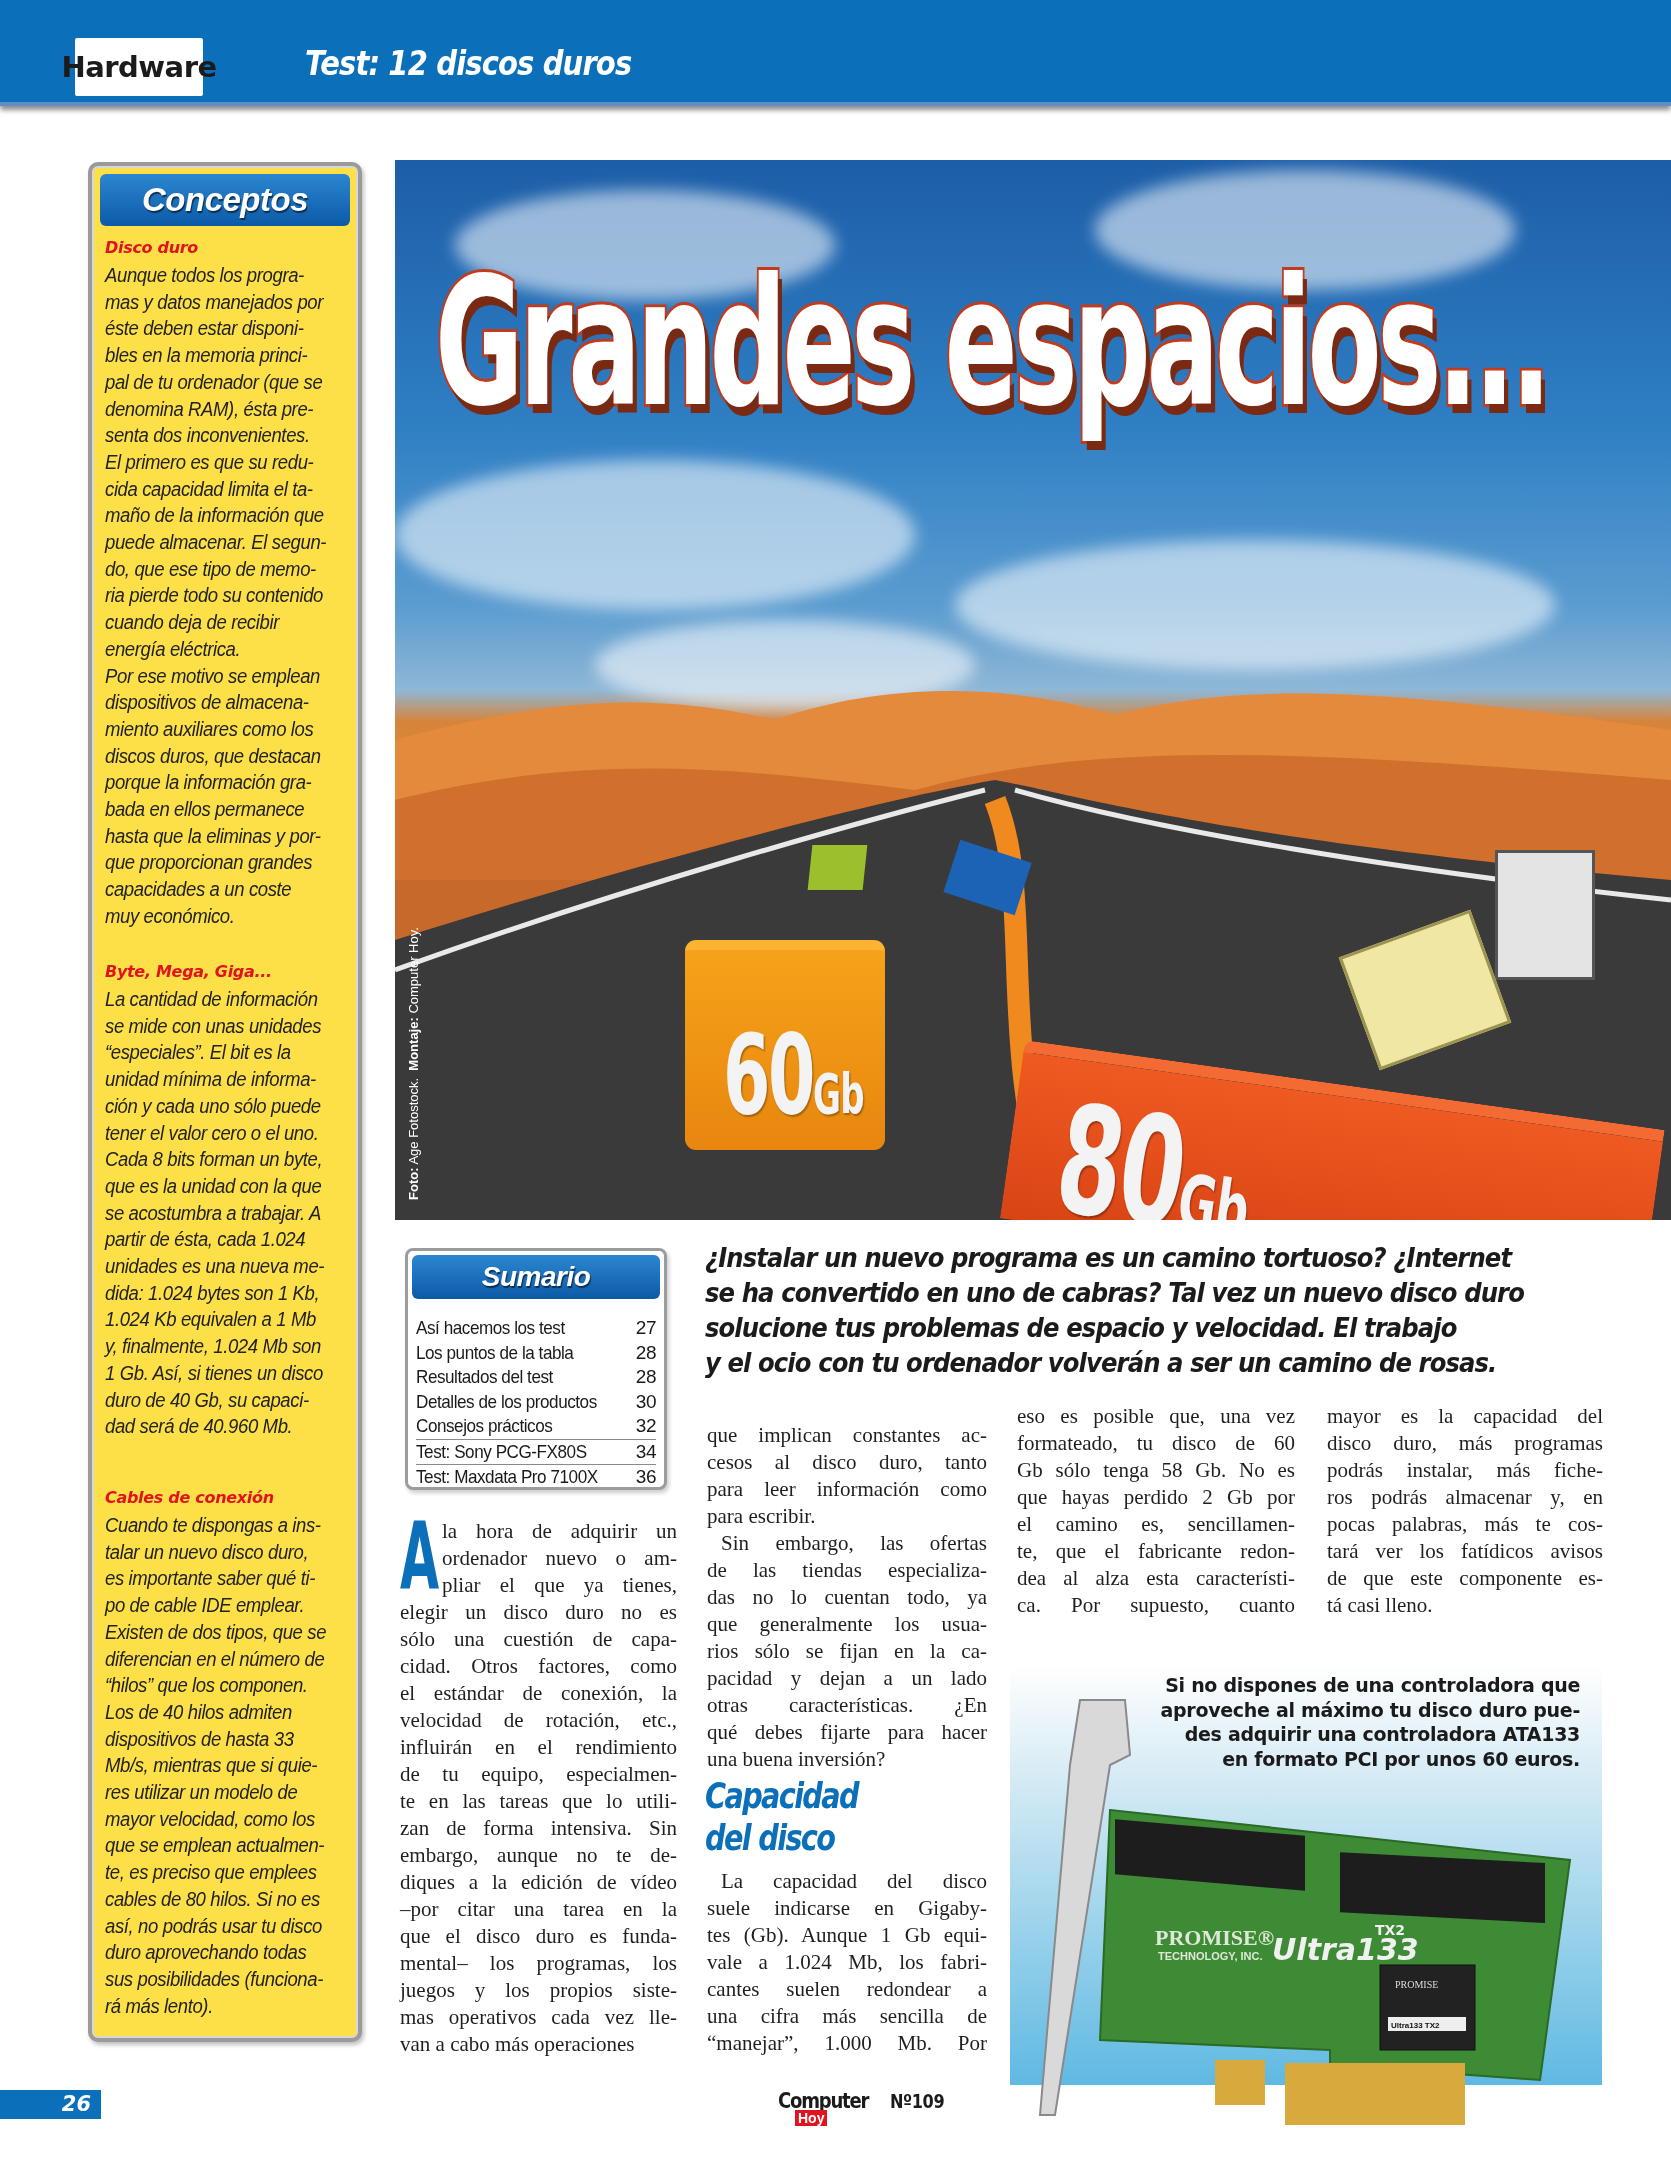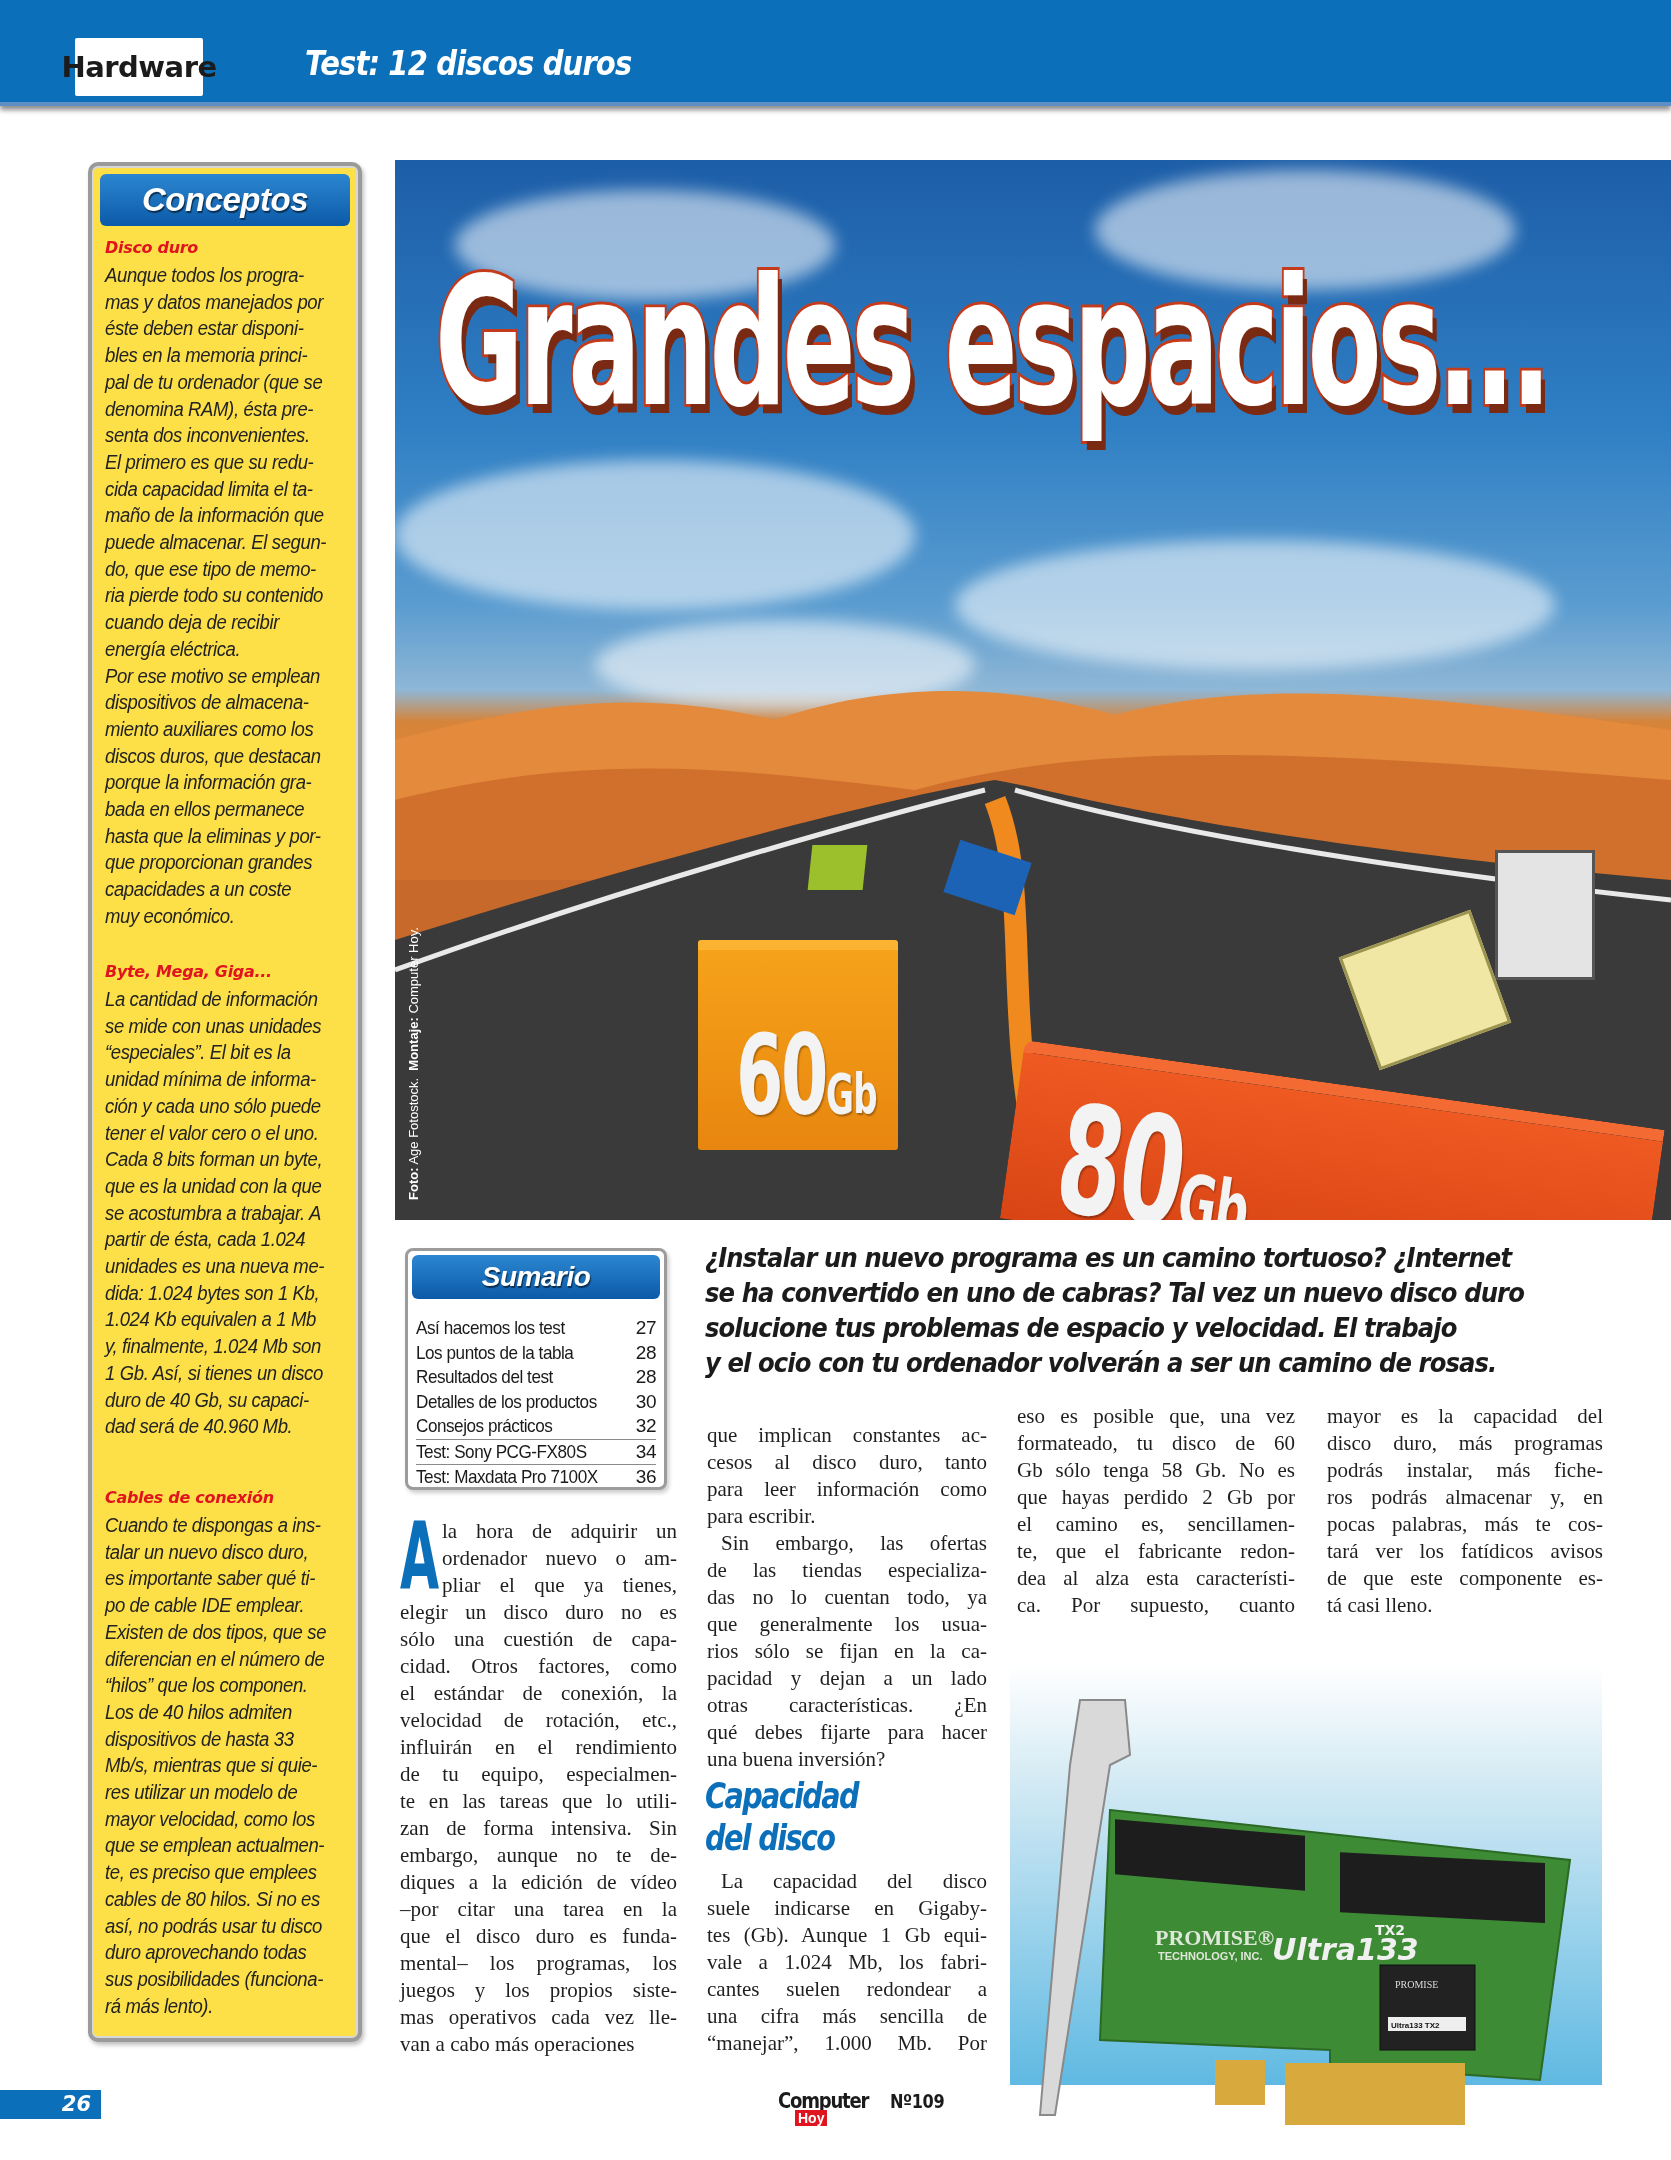--- a/index.html
+++ b/index.html
@@ -172,21 +172,21 @@
     <path d="M0,190 C220,110 470,40 590,10" stroke="#e9e9e9" stroke-width="5" fill="none"></path>
     <path d="M620,10 C760,50 1000,90 1276,120" stroke="#e9e9e9" stroke-width="5" fill="none"></path>
     <path d="M600,20 C640,120 600,260 660,440" stroke="#f08a1e" stroke-width="22" fill="none"></path>
   </svg>
 
   <div class="hero-title">Grandes espacios...</div>
 
   <div class="bin" style="left:415px;top:685px;width:55px;height:45px;background:#9cbf2c;transform:skewX(-6deg);"></div>
   <div class="bin" style="left:555px;top:690px;width:75px;height:55px;background:#1c62b5;transform:rotate(18deg);"></div>
 
-  <div class="bin" style="left:290px;top:780px;width:200px;height:210px;background:linear-gradient(#f6a21a,#e8860f);border-top:10px solid #fbb331;border-radius:3px;margin-left:13px;">
+  <div class="bin" style="left:290px;top:780px;width:200px;height:210px;background:linear-gradient(#f6a21a,#e8860f);border-top:10px solid #fbb331;border-radius:11px;">
     <div class="bin-label" style="left:38px;top:70px;font-size:110px;line-height:110px;"><span>60</span><small>Gb</small></div>
   </div>
 
   <div class="bin" style="left:630px;top:880px;width:646px;height:180px;background:linear-gradient(#ef5a22,#d84414);border-top:12px solid #f46a33;border-radius:10px 0 0 0;transform:rotate(8deg);transform-origin:left top;">
     <div class="bin-label" style="left:50px;top:25px;font-size:150px;line-height:150px;"><span>80</span><small>Gb</small></div>
   </div>
   <div class="bin" style="left:1100px;top:690px;width:100px;height:130px;background:#e4e4e4;border:3px solid #555;"></div>
   <div class="bin" style="left:960px;top:770px;width:140px;height:120px;background:#f1e7a4;border:3px solid #9b9450;transform:rotate(-20deg);"></div>
 
   <div class="credit">
@@ -337,20 +337,26 @@
     <text x="381" y="363" font-size="8" fill="#111" font-family="Liberation Sans, sans-serif" font-weight="bold">Ultra133 TX2</text>
 
     <text x="145" y="280" font-size="22" fill="#dfe8d8" font-family="Liberation Serif, serif" font-weight="bold">PROMISE®</text>
     <text x="148" y="295" font-size="11" fill="#dfe8d8" font-family="Liberation Sans, sans-serif" font-weight="bold">TECHNOLOGY, INC.</text>
     <text x="262" y="295" font-size="30" fill="#f0f0f0" font-family="DejaVu Sans, sans-serif" font-weight="bold" font-style="italic">Ultra133</text>
     <text x="365" y="270" font-size="14" fill="#f0f0f0" font-family="DejaVu Sans, sans-serif" font-weight="bold">TX2</text>
 
     <rect x="205" y="395" width="50" height="45" fill="#d8a93c"></rect>
     <rect x="275" y="398" width="180" height="62" fill="#d8a93c"></rect>
   </svg>
+  <div class="card-caption">
+    <span>Si no dispones de una controladora que</span>
+    <span>aproveche al máximo tu disco duro pue-</span>
+    <span>des adquirir una controladora ATA133</span>
+    <span>en formato PCI por unos 60 euros.</span>
+  </div>
 </div>
 
 <div class="page-num">26</div>
 <div class="footer-logo">
   <span class="logo-computer">Computer</span>
   <span class="logo-hoy">Hoy</span>
 </div>
 <div class="issue">Nº109</div>
 
 </body></html>

